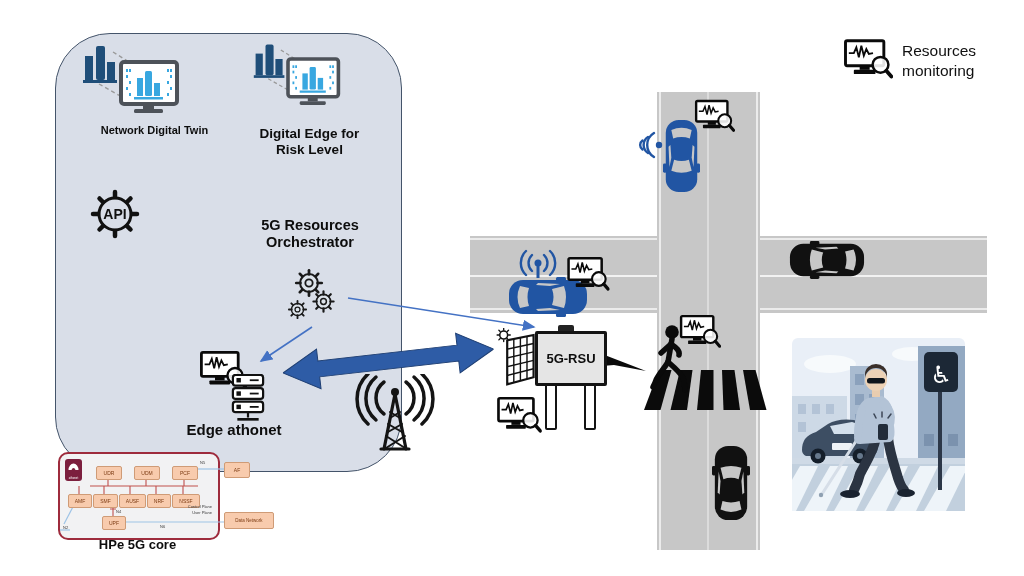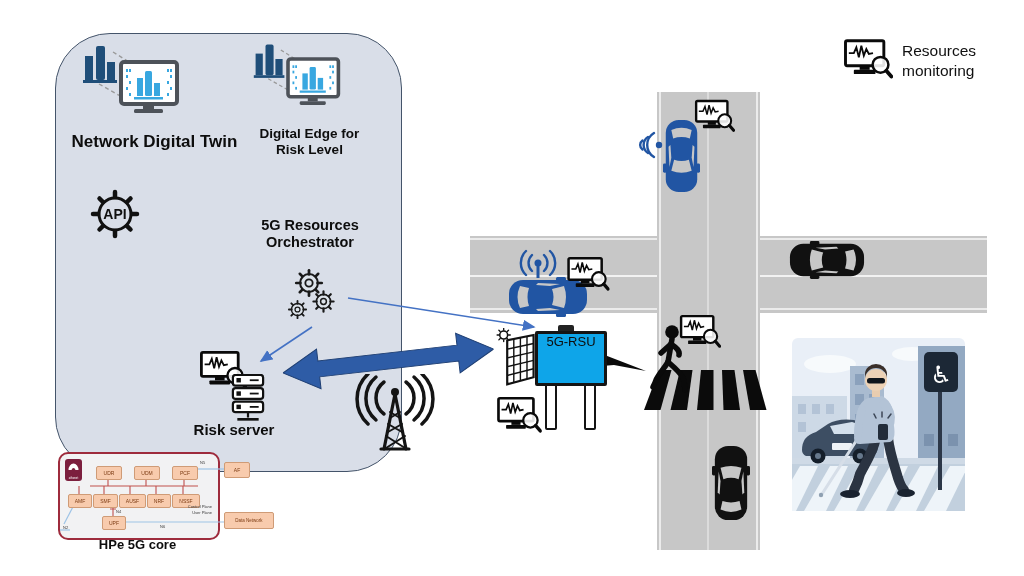--- a/index.html
+++ b/index.html
@@ -23,23 +23,23 @@
   
   .core{left:58px;top:452px;width:158px;height:84px;background:#f2f2f3;
         border:2px solid #9e2b3c;border-radius:10px;overflow:visible;z-index:3;}
   .nf{position:absolute;background:#f8cbad;border:1px solid #cf9b76;border-radius:2px;
       font-size:5px;color:#7b3a12;display:flex;align-items:center;justify-content:center;
       height:12px;z-index:2;}
   .iflbl{position:absolute;font-size:4px;color:#3a3a3a;z-index:2;}
   .logo{position:absolute;left:5px;top:5px;width:17px;height:22px;background:#7c1f3e;
         border-radius:3px;z-index:2;text-align:center;}
   .logo .vendor{font-size:2.8px;color:#fff;display:block;margin-top:-1px;}
-  .rsu-box{left:535px;top:331px;width:66px;height:49px;background:#0ea5e9;border:3px solid #141414;
-           border-radius:2px;display:flex;align-items:flex-start;justify-content:center;
-           font-weight:normal;font-size:13px;z-index:6;}
+  .rsu-box{left:535px;top:331px;width:66px;height:49px;background:#e5e5e5;border:3px solid #141414;
+           border-radius:2px;display:flex;align-items:center;justify-content:center;
+           font-weight:bold;font-size:13px;z-index:6;}
   .rsu-leg{width:8px;height:47px;background:#fff;border:2px solid #141414;border-radius:2px;z-index:5;}
   .legend{left:843px;top:38px;display:flex;gap:9px;align-items:flex-end;}
   .legend-text{font-size:15.5px;line-height:1.25;color:#101010;}
 </style>
 </head>
 <body>
 
 <div id="canvas">
 
   <svg class="defs" aria-hidden="true">
@@ -101,21 +101,21 @@
       </g>
       <circle cx="20" cy="20" r="4.3" fill="none" stroke="#1a1a1a" stroke-width="2.2"></circle>
     </symbol>
   </svg>
 
   <div class="abs platform"></div>
 
   <svg class="abs" style="left:80px;top:40px" width="102" height="84" viewBox="0 0 100 84">
       <use href="#dt-icon"></use>
     </svg>
-  <div class="abs lbl" style="left:52px;top:132px;width:205px;font-size:17px">Network Digital Twin</div>
+  <div class="abs lbl" style="left:52px;top:124px;width:205px;font-size:11px">Network Digital Twin</div>
 
   <svg class="abs" style="left:252px;top:38px" width="90" height="78" viewBox="0 0 100 84">
       <use href="#dt-icon"></use>
     </svg>
   <div class="abs lbl" style="left:252px;top:126px;width:115px;font-size:13.5px">
     <span>Digital Edge for</span>
     <span>Risk Level</span>
   </div>
 
   <svg class="abs" style="left:86px;top:184px" width="58" height="58" viewBox="0 0 58 58">
@@ -156,21 +156,21 @@
       <rect x="7" y="4.5" width="5" height="5"></rect>
         <rect x="7" y="19.5" width="5" height="5"></rect>
         <rect x="7" y="34.5" width="5" height="5"></rect>
       <rect x="22" y="6" width="10" height="2"></rect>
         <rect x="22" y="21" width="10" height="2"></rect>
         <rect x="22" y="36" width="10" height="2"></rect>
     </g>
     <line x1="20" y1="43" x2="20" y2="49" stroke="#111" stroke-width="2.5"></line>
     <line x1="8" y1="51" x2="32" y2="51" stroke="#111" stroke-width="3"></line>
   </svg>
-  <div class="abs lbl" style="left:178px;top:421px;width:112px;font-size:15px">Risk server</div>
+  <div class="abs lbl" style="left:178px;top:421px;width:112px;font-size:15px">Edge athonet</div>
 
   <div class="abs" style="left:283px;top:351px;width:212px;height:44px;transform:rotate(-6.5deg);transform-origin:0 50%;z-index:6">
     <svg width="212" height="44" viewBox="0 0 212 44">
       <polygon points="0,22 36,2 36,14 176,14 176,2 212,22 176,42 176,30 36,30 36,42" fill="#2e5ca6" stroke="#1f3f73" stroke-width="1"></polygon>
     </svg>
   </div>
 
   <svg class="abs" style="left:230px;top:278px;z-index:6" width="340" height="100" viewBox="0 0 340 100">
     <defs>
       <marker id="ah" markerWidth="9" markerHeight="8" refX="7" refY="3.5" orient="auto">

